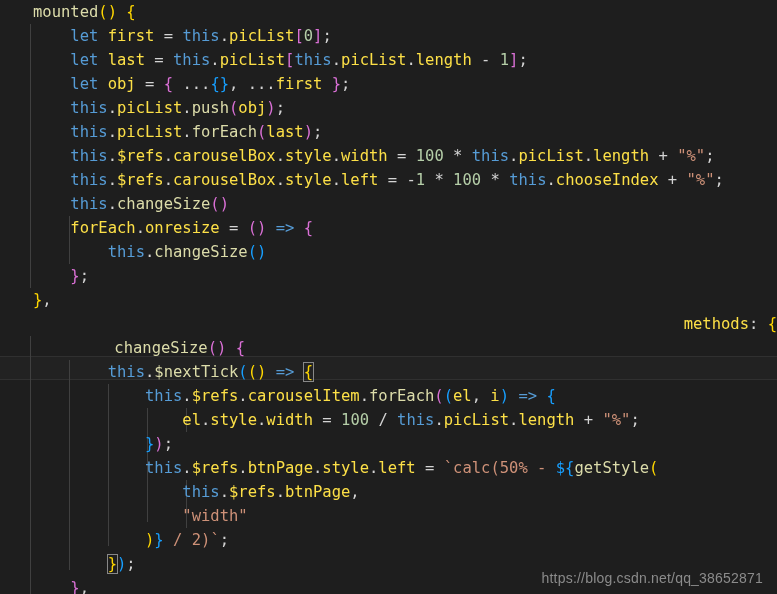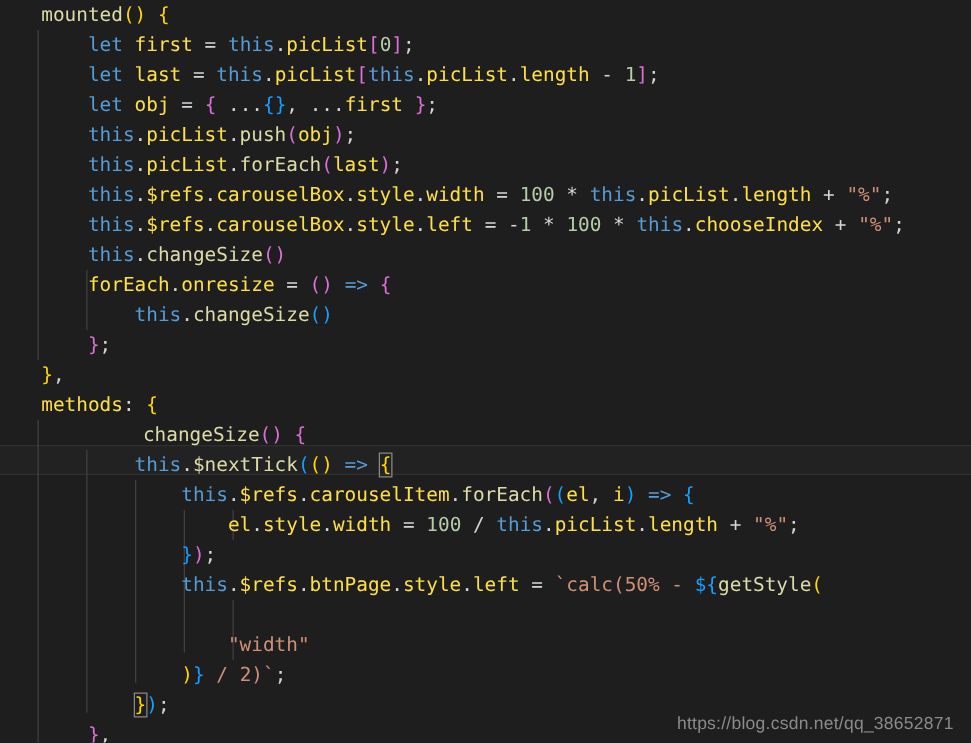--- a/index.html
+++ b/index.html
@@ -135,34 +135,35 @@
     <div class="line" style="top:192px;">    <span class="kw">this</span>.<span class="fn">changeSize</span><span class="p2">()</span></div>
 
     <div class="line" style="top:216px;">    <span class="prop">forEach</span>.<span class="prop">onresize</span> <span class="op">=</span> <span class="p2">()</span> <span class="arrow">=&gt;</span> <span class="p2">{</span></div>
 
     <div class="line" style="top:240px;">        <span class="kw">this</span>.<span class="fn">changeSize</span><span class="p3">()</span></div>
 
     <div class="line" style="top:264px;">    <span class="p2">}</span>;</div>
 
     <div class="line" style="top:288px;"><span class="p1">}</span>,</div>
 
-    <div class="line" style="top:312px;"><span class="prop">methods</span>: <span class="p1">{</span></div>
+    <div class="line" style="top:312px;text-align:right;"><span class="prop">methods</span>: <span class="p1">{</span></div>
 
     <div class="line" style="top:336px;margin-left:44px;">    <span class="fn">changeSize</span><span class="p2">()</span> <span class="p2">{</span></div>
 
     <div class="line" style="top:360px;">        <span class="kw">this</span>.<span class="fn">$nextTick</span><span class="p3">(</span><span class="p1">()</span> <span class="arrow">=&gt;</span> <span class="p1 bmatch">{</span></div>
 
     <div class="line" style="top:384px;">            <span class="kw">this</span>.<span class="prop">$refs</span>.<span class="prop">carouselItem</span>.<span class="fn">forEach</span><span class="p2">(</span><span class="p3">(</span><span class="prop">el</span>, <span class="prop">i</span><span class="p3">)</span> <span class="arrow">=&gt;</span> <span class="p3">{</span></div>
 
     <div class="line" style="top:408px;">                <span class="prop">el</span>.<span class="prop">style</span>.<span class="prop">width</span> <span class="op">=</span> <span class="num">100</span> <span class="op">/</span> <span class="kw">this</span>.<span class="prop">picList</span>.<span class="prop">length</span> <span class="op">+</span> <span class="str">"%"</span>;</div>
 
     <div class="line" style="top:432px;">            <span class="p3">}</span><span class="p2">)</span>;</div>
 
     <div class="line" style="top:456px;">            <span class="kw">this</span>.<span class="prop">$refs</span>.<span class="prop">btnPage</span>.<span class="prop">style</span>.<span class="prop">left</span> <span class="op">=</span> <span class="str">`</span><span class="str">calc</span><span class="str">(</span><span class="str">50%</span> <span class="str">-</span> <span class="p3">${</span><span class="fn">getStyle</span><span class="p1">(</span></div>
 
+    <div class="line" style="top:480px;">                <span class="kw">this</span>.<span class="prop">$refs</span>.<span class="prop">btnPage</span>,</div>
 
     <div class="line" style="top:504px;">                <span class="str">"width"</span></div>
 
     <div class="line" style="top:528px;">            <span class="p1">)</span><span class="p3">}</span> <span class="str">/</span> <span class="str">2)</span><span class="str">`</span>;</div>
 
     <div class="line" style="top:552px;">        <span class="p1 bmatch">}</span><span class="p3">)</span>;</div>
 
     <div class="line" style="top:576px;">    <span class="p2">}</span>,</div>
 
   </div>

